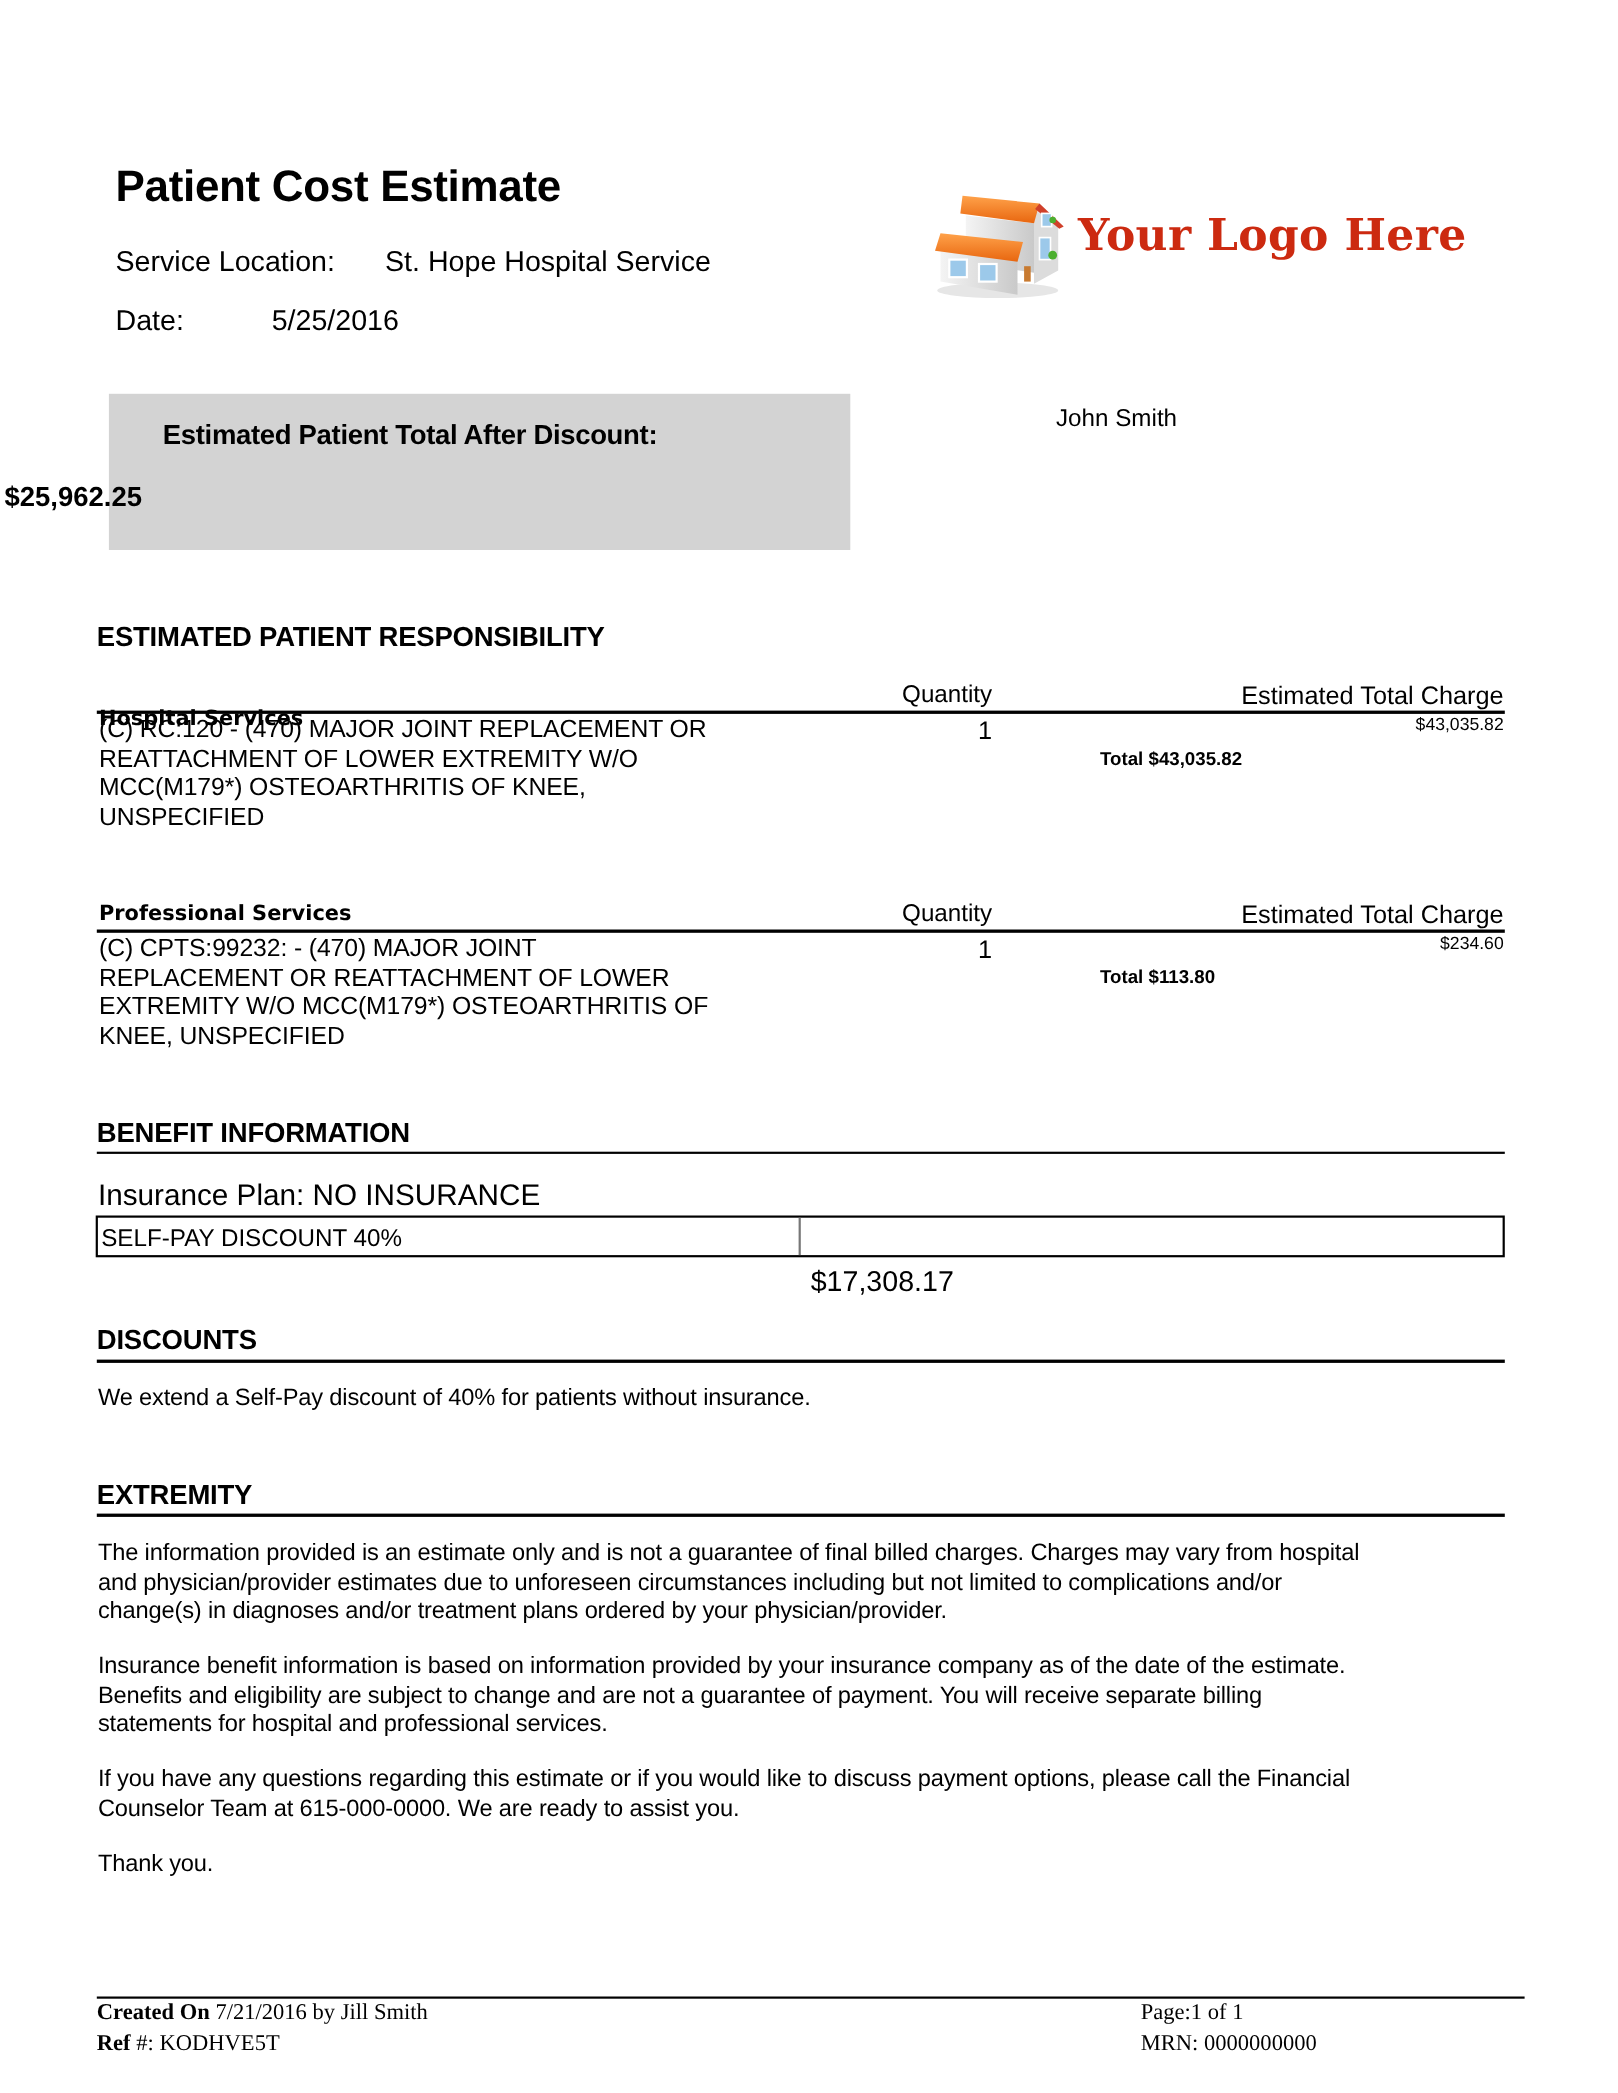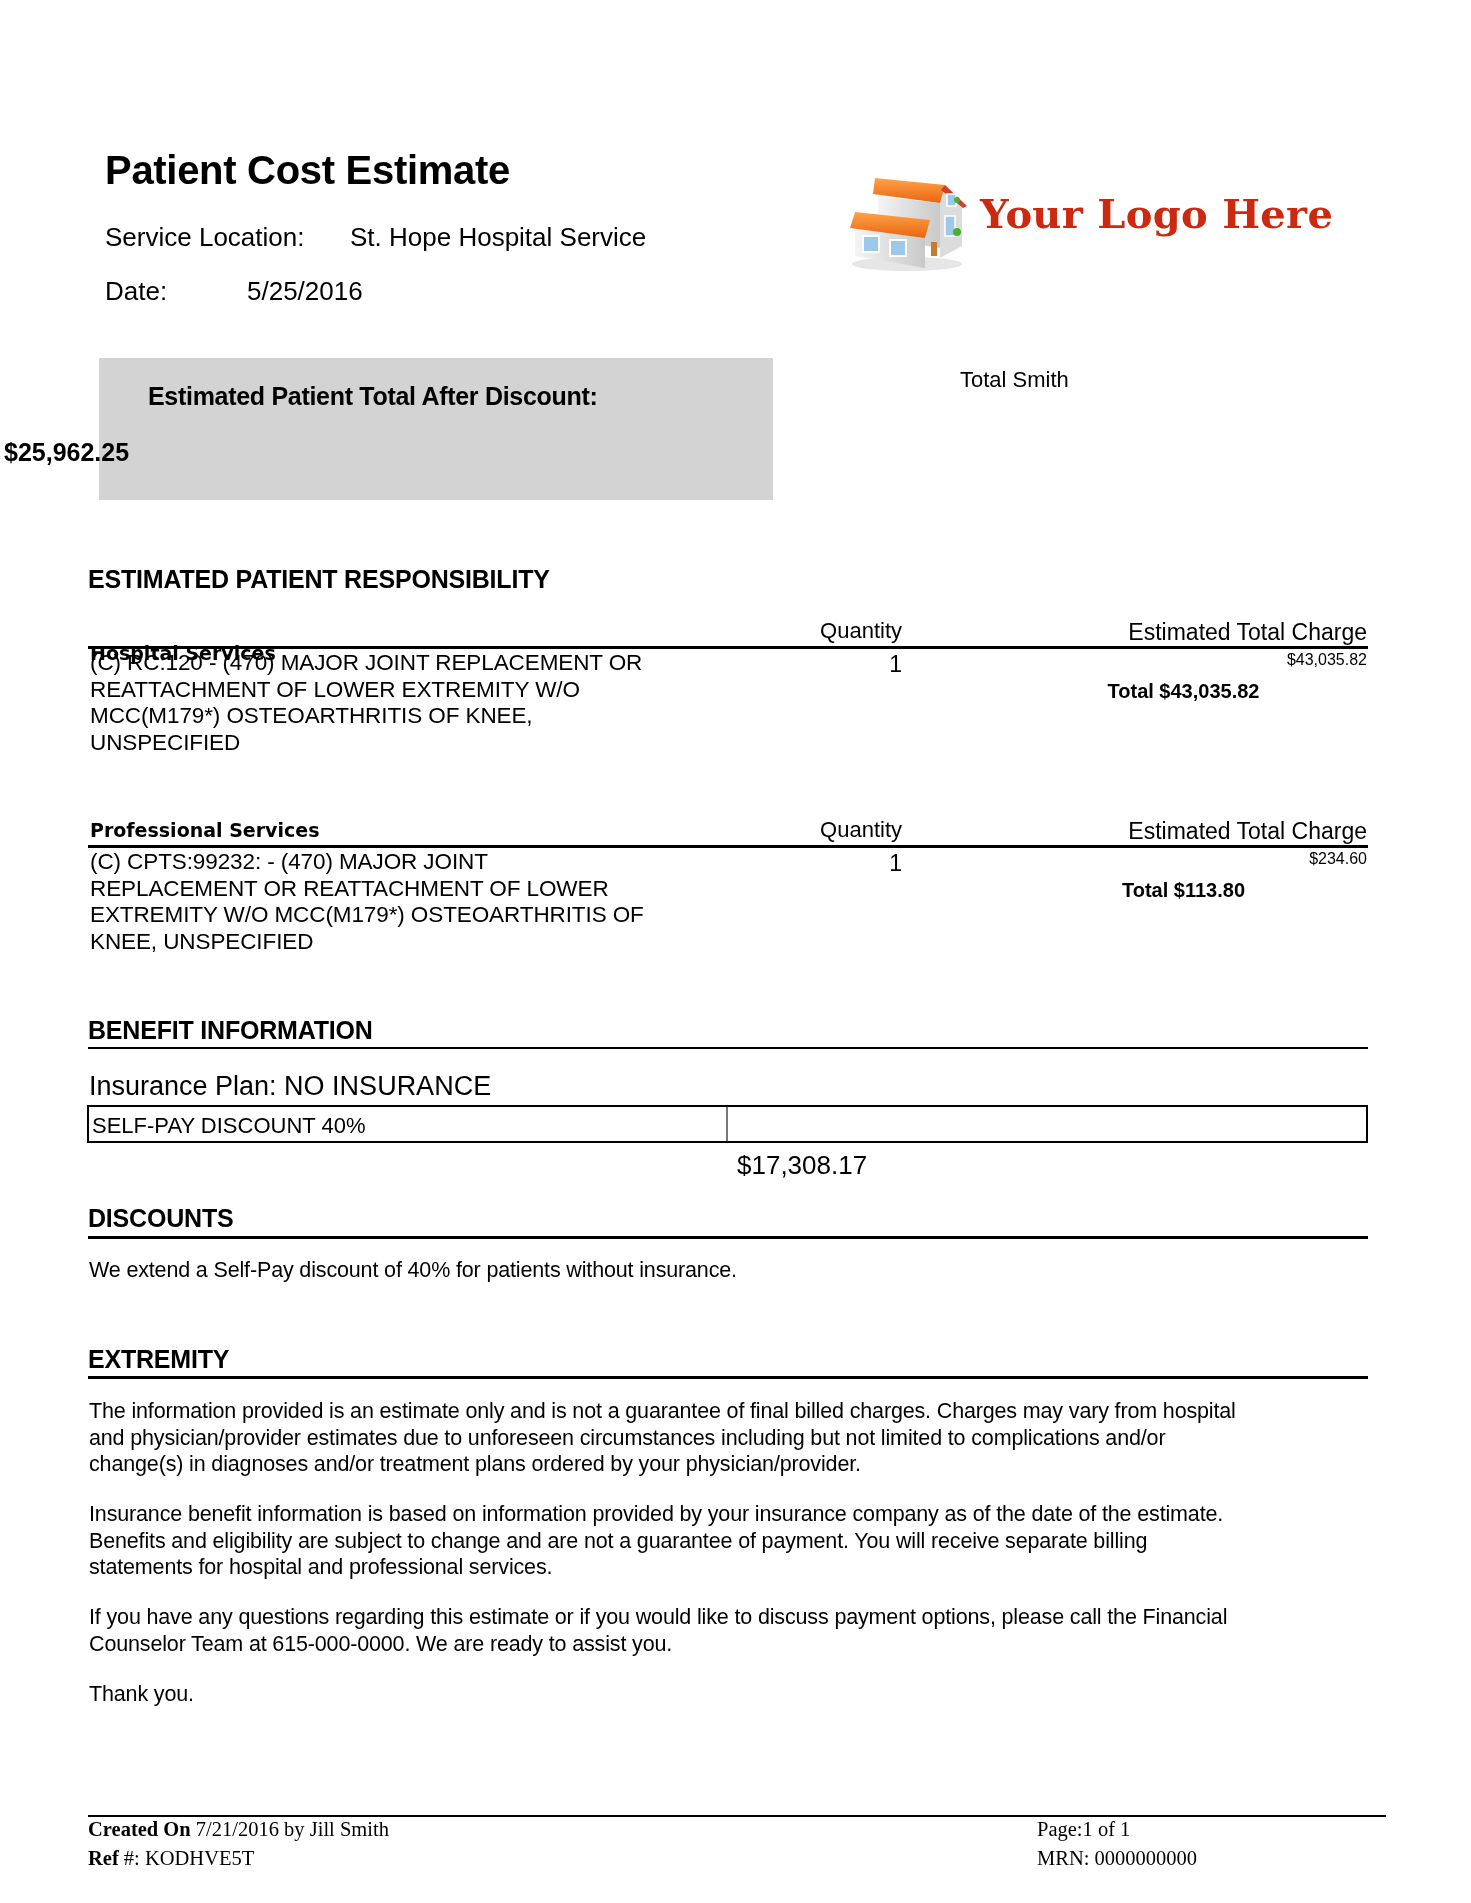--- a/index.html
+++ b/index.html
@@ -17,21 +17,21 @@
                     font-size: 25px; font-weight: bold; margin-left: -95px; }
   .patient-name { left: 960px; top: 367px; font-size: 22px; }
   .section-h { left: 88px; font-size: 25px; font-weight: bold; letter-spacing: -0.2px; }
   .rule { left: 88px; width: 1280px; height: 3px; background: #000; }
   .svc-h { left: 90px; font-family: "DejaVu Sans", sans-serif; font-weight: bold; font-size: 19px; }
   .col-qty-h { left: 780px; width: 122px; text-align: right; font-size: 22px; }
   .col-charge-h { left: 1000px; width: 367px; text-align: right; font-size: 23px; }
   .svc-desc { left: 90px; width: 640px; font-size: 22.5px; line-height: 26.5px; letter-spacing: -0.1px; }
   .qty-val { left: 780px; width: 122px; text-align: right; font-size: 23px; }
   .charge-val { left: 1000px; width: 367px; text-align: right; font-size: 16px; }
-  .charge-total { left: 1000px; width: 367px; text-align: center; font-size: 20px; font-weight: bold; }
+  .charge-total { left: 1000px; width: 367px; text-align: left; font-size: 17px; font-weight: bold; }
   .ins-plan { left: 89px; top: 1071px; font-size: 27px; }
   .benefit-table { left: 87px; top: 1105px; width: 1281px; height: 38px; border: 2px solid #000; box-sizing: border-box; }
   .benefit-table .c1 { position: absolute; left: 3px; top: 6px; font-size: 22px; }
   .benefit-table .div { position: absolute; left: 637px; top: 0; bottom: 0; width: 2px; background: #777; }
   .benefit-table .c2 { position: absolute; left: 648px; top: 3px; font-size: 26px; margin-top: 40px; }
   .para { left: 89px; width: 1290px; font-size: 21.5px; line-height: 26.5px; letter-spacing: -0.15px; }
   .footer-rule { left: 88px; top: 1815px; width: 1298px; height: 2px; background: #000; }
   .footer { font-family: "Liberation Serif", serif; font-size: 20.5px; }
   .footer b { font-weight: bold; }
 </style>
@@ -71,21 +71,21 @@
     <circle cx="112" cy="64" r="4" fill="#4caf2f"></circle>
     <circle cx="112" cy="32" r="3" fill="#4caf2f"></circle>
   </svg>
 </div>
 <div class="abs logo-text">Your Logo Here</div>
 
 <div class="abs total-box">
   <div class="lbl">Estimated Patient Total After Discount:</div>
   <div class="amt">$25,962.25</div>
 </div>
-<div class="abs patient-name">Total Smith</div>
+<div class="abs patient-name">John Smith</div>
 
 <div class="abs section-h" style="top:565px;">ESTIMATED PATIENT RESPONSIBILITY</div>
 
 <div class="abs svc-h" style="top:642px;">Hospital Services</div>
 <div class="abs col-qty-h" style="top:618px;">Quantity</div>
 <div class="abs col-charge-h" style="top:619px;">Estimated Total Charge</div>
 <div class="abs rule" style="top:646px;"></div>
 <div class="abs svc-desc" style="top:650px;">
   <div>(C) RC:120 - (470) MAJOR JOINT REPLACEMENT OR</div>
   <div>REATTACHMENT OF LOWER EXTREMITY W/O</div>

